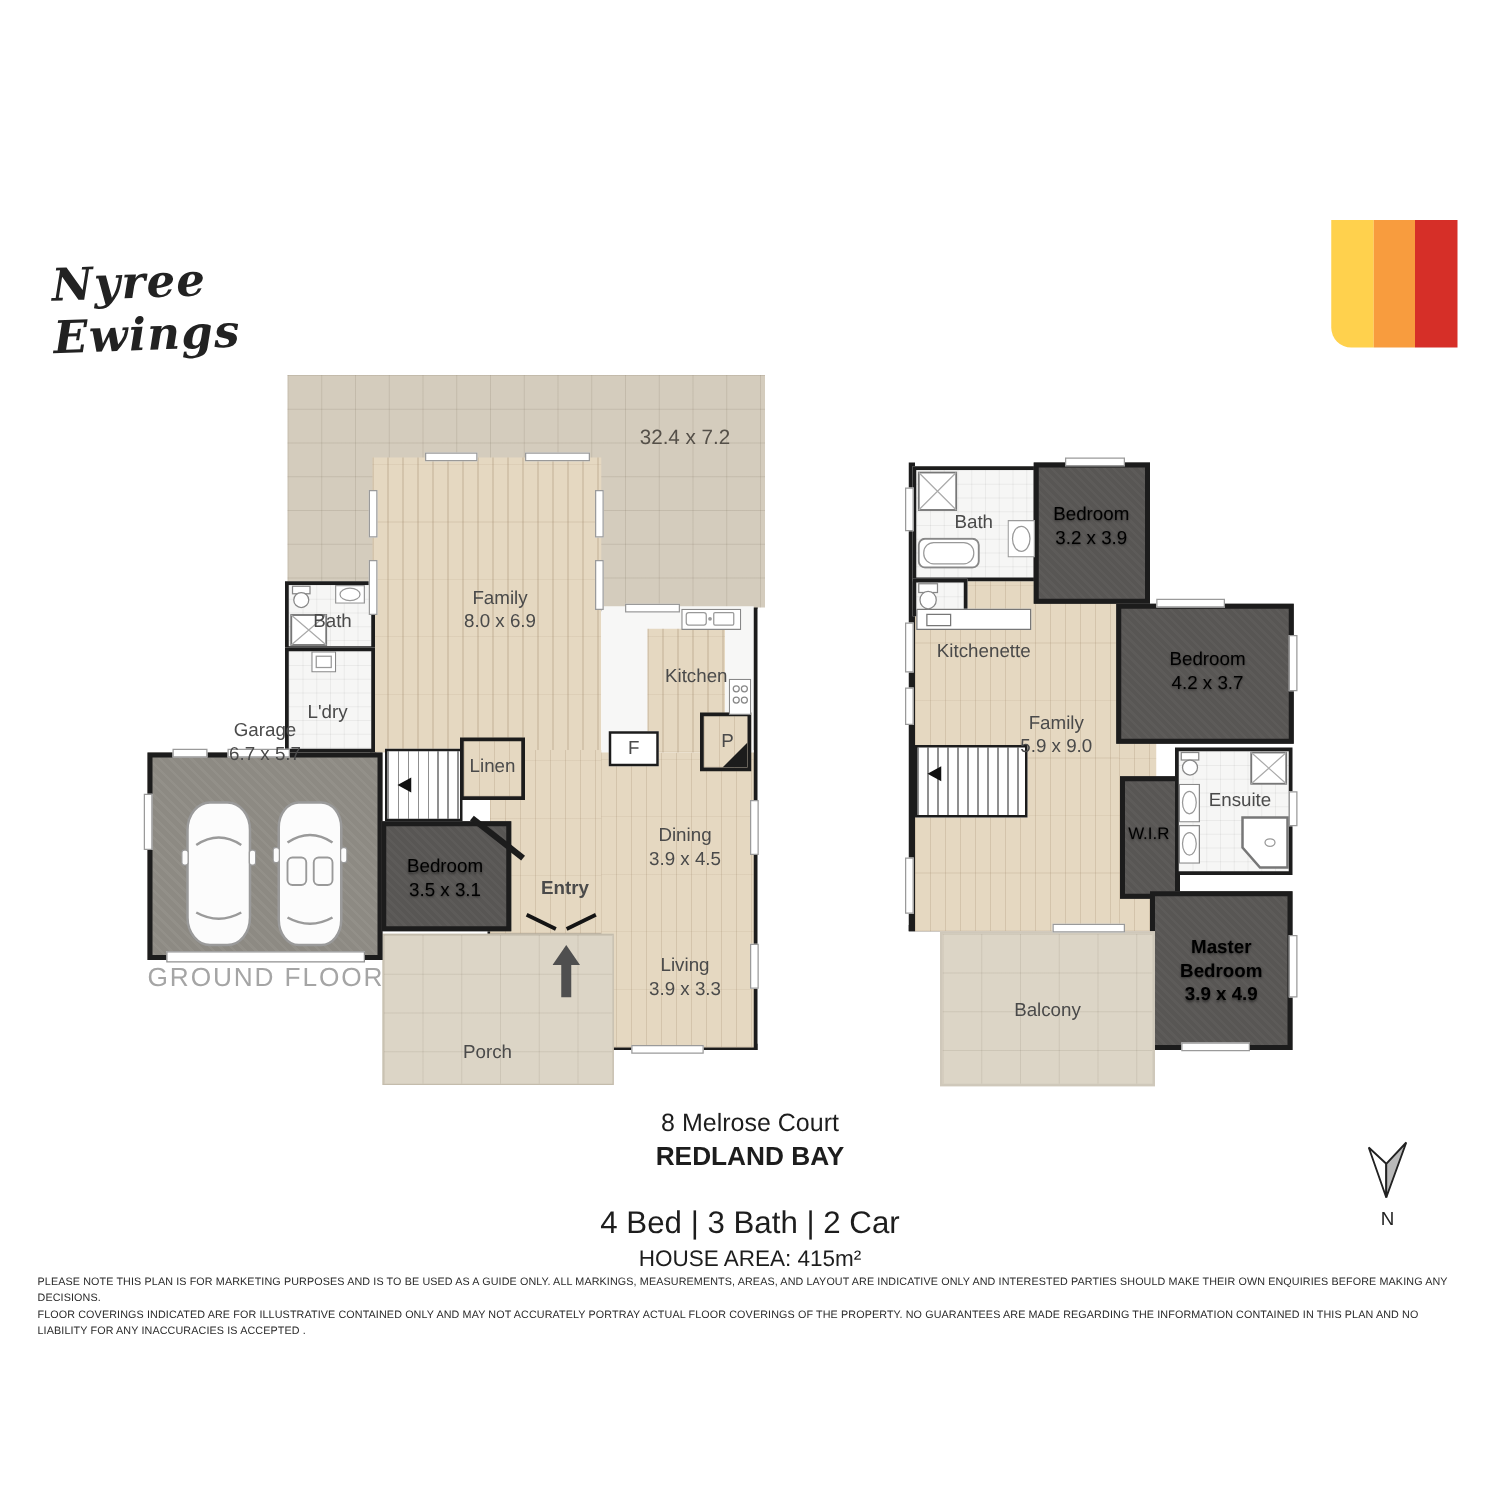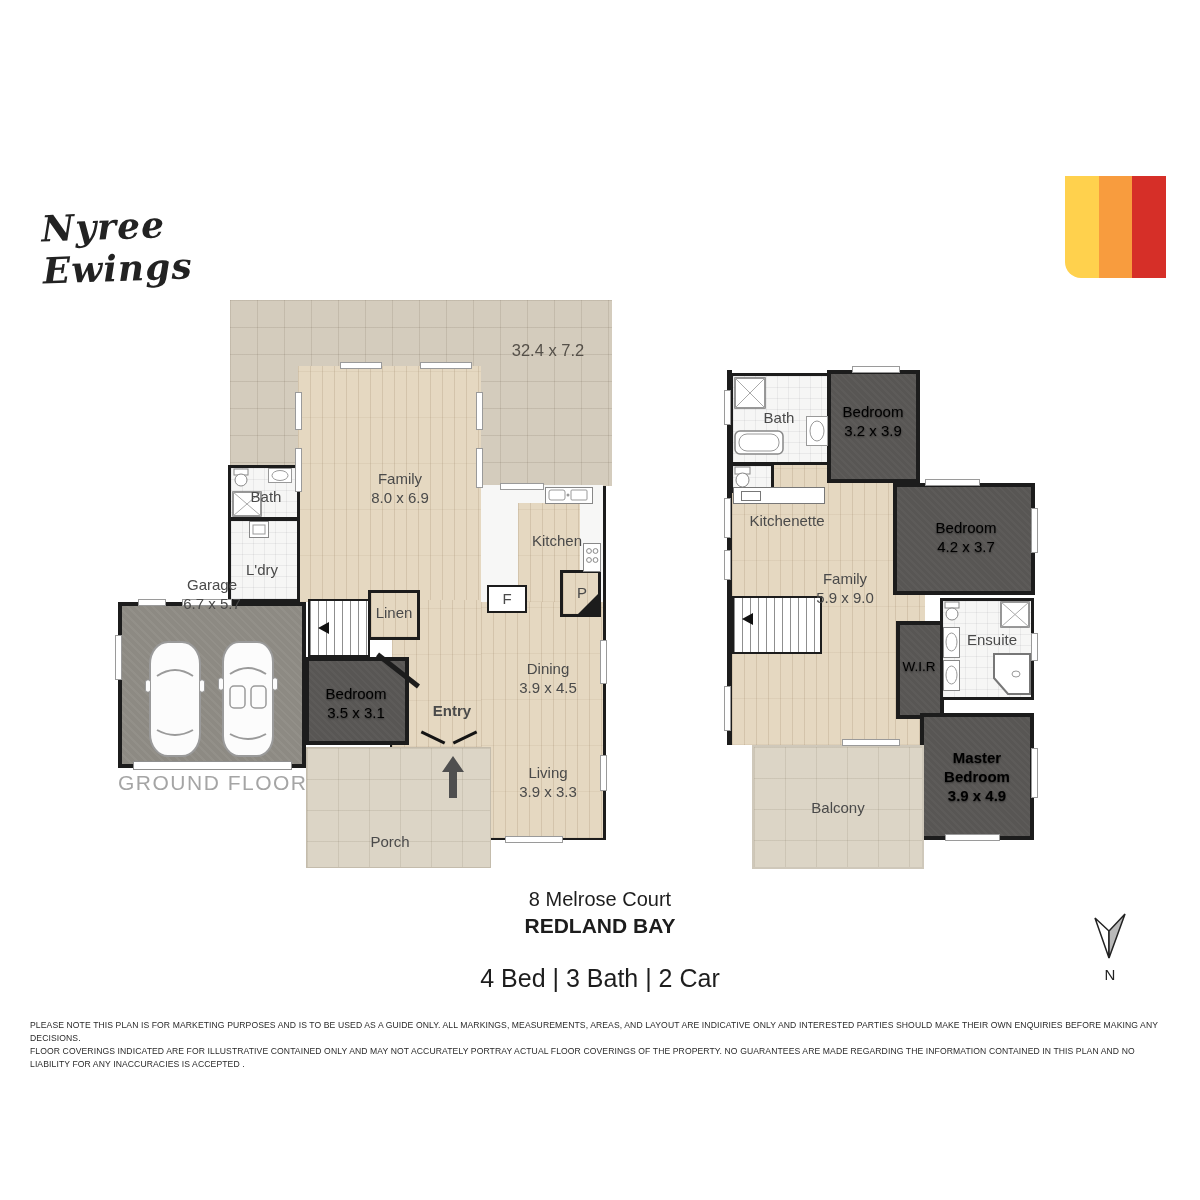--- a/index.html
+++ b/index.html
@@ -393,20 +393,21 @@
       </div>
     <div class="rlabel" id="lbl-balcony">
         <div>Balcony</div>
       </div>
   </div>
 
   <div class="abs" id="addr">
     <div class="a1">8 Melrose Court</div>
     <div class="a2">REDLAND BAY</div>
     <div class="a3">4 Bed | 3 Bath | 2 Car</div>
+    <div class="a4">HOUSE AREA: 415m²</div>
   </div>
 
   <div class="abs" id="compass">
     <svg width="40" height="48">
       <polygon points="5,6 19,19 19,46" fill="#ffffff" stroke="#222" stroke-width="1.5"></polygon>
       <polygon points="35,2 19,19 19,46" fill="#b9b9b9" stroke="#222" stroke-width="1.5"></polygon>
     </svg>
     <div class="n">N</div>
   </div>
 

